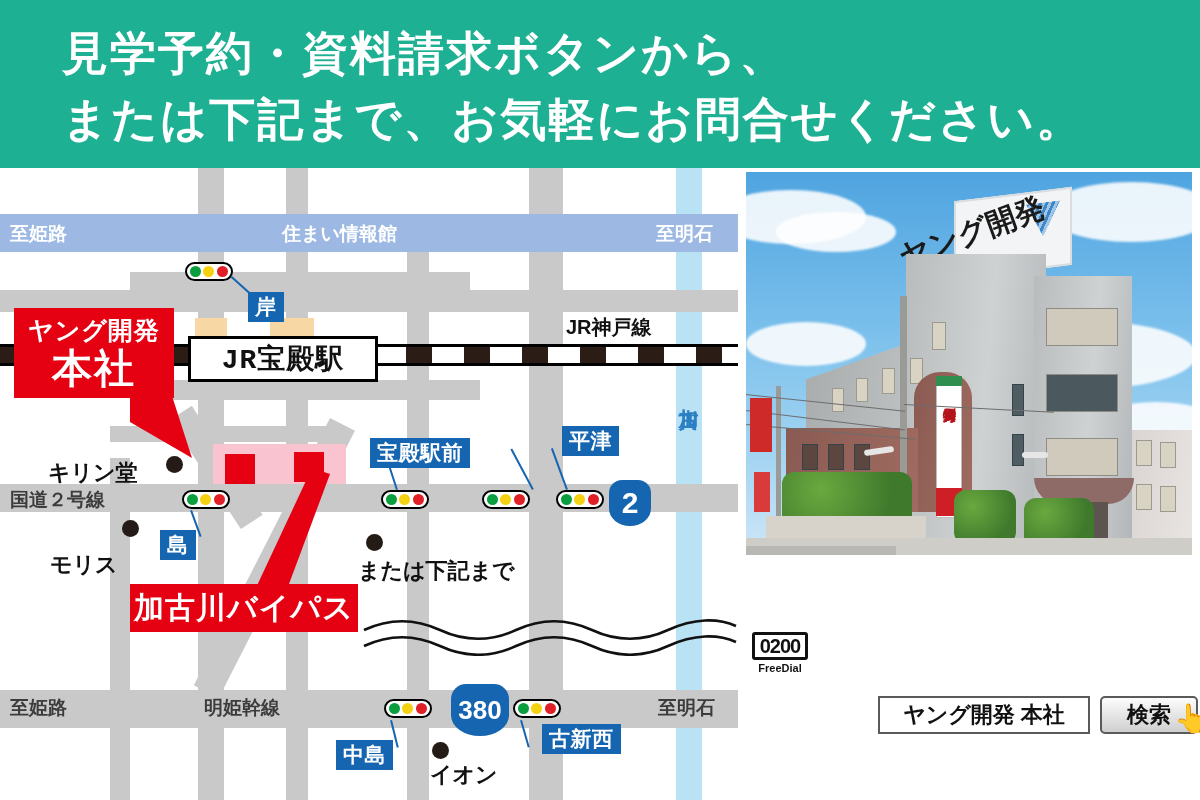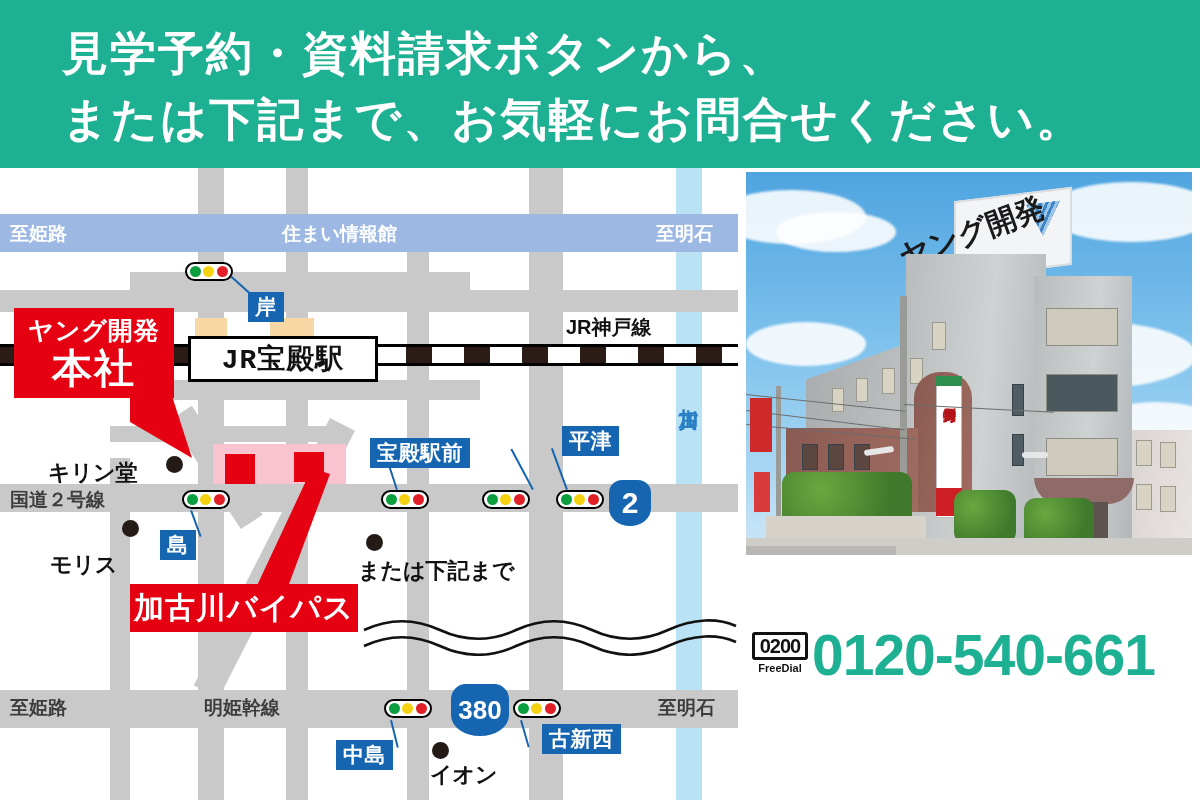--- a/index.html
+++ b/index.html
@@ -424,18 +424,22 @@
       <div class="ground" style="left:0;top:366px;width:446px;height:17px;"></div>
       <div class="street" style="left:0;top:374px;width:150px;height:9px;"></div>
     </div>
 
 
     <div class="tel-row">
       <div class="freedial">
         <div class="fd-top">0200</div>
         <div class="fd-bot">FreeDial</div>
       </div>
-      <div class="telnum">0120-540-661</div>
-    </div>
-
+    </div>
+
+    <div class="search-row">
+      <div class="search-field">ヤング開発 本社</div>
+      <div class="search-btn">検索</div>
+      <div class="cursor-icon">👆</div>
+    </div>
 
   </div>
 </div>
 
 </body></html>

